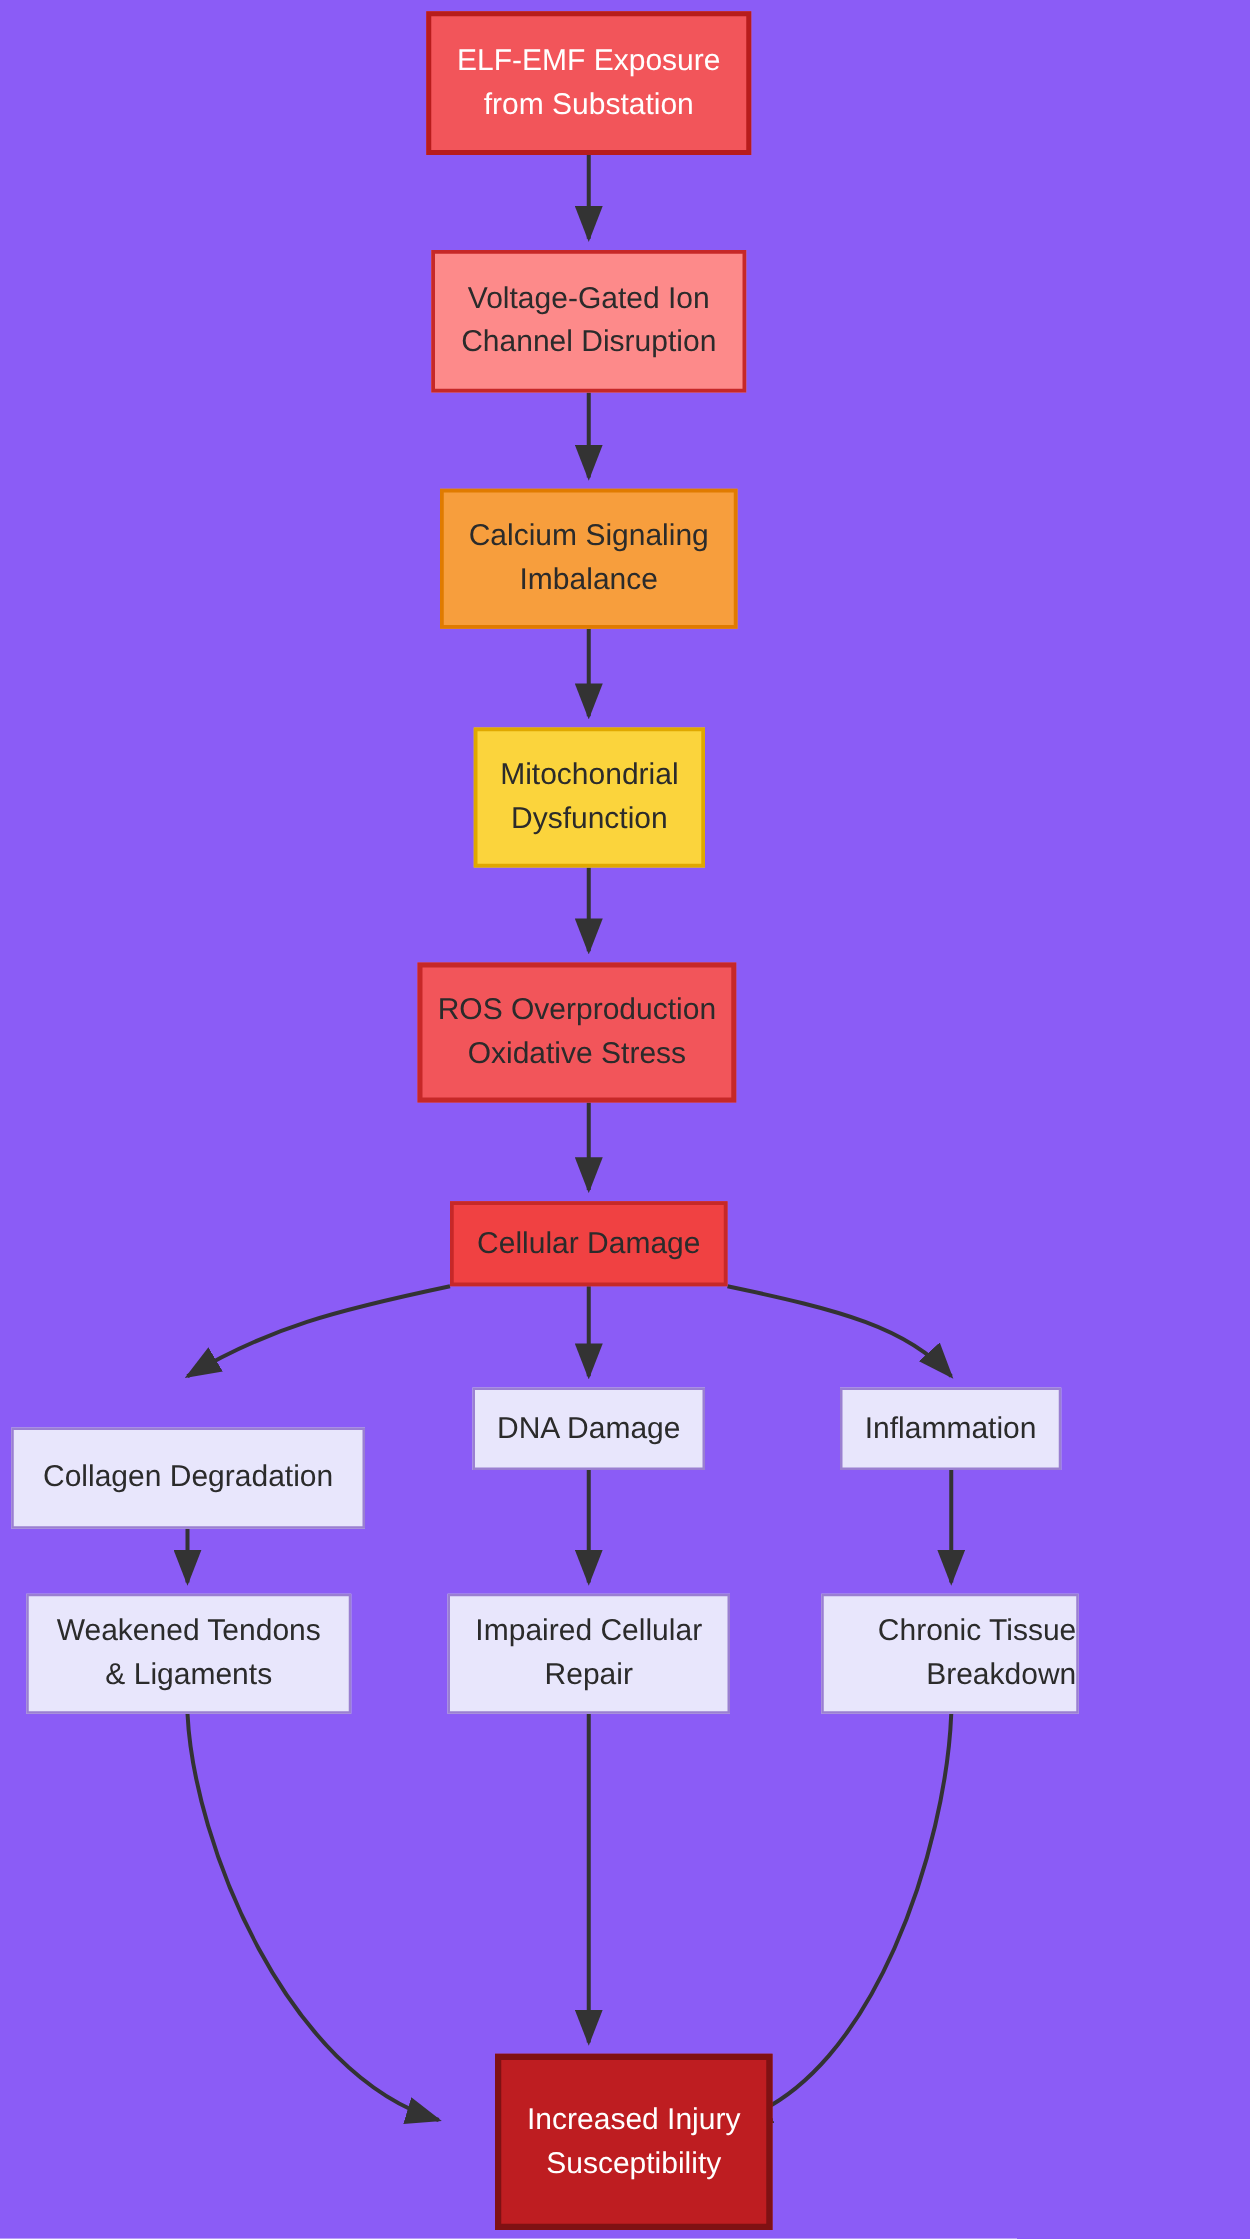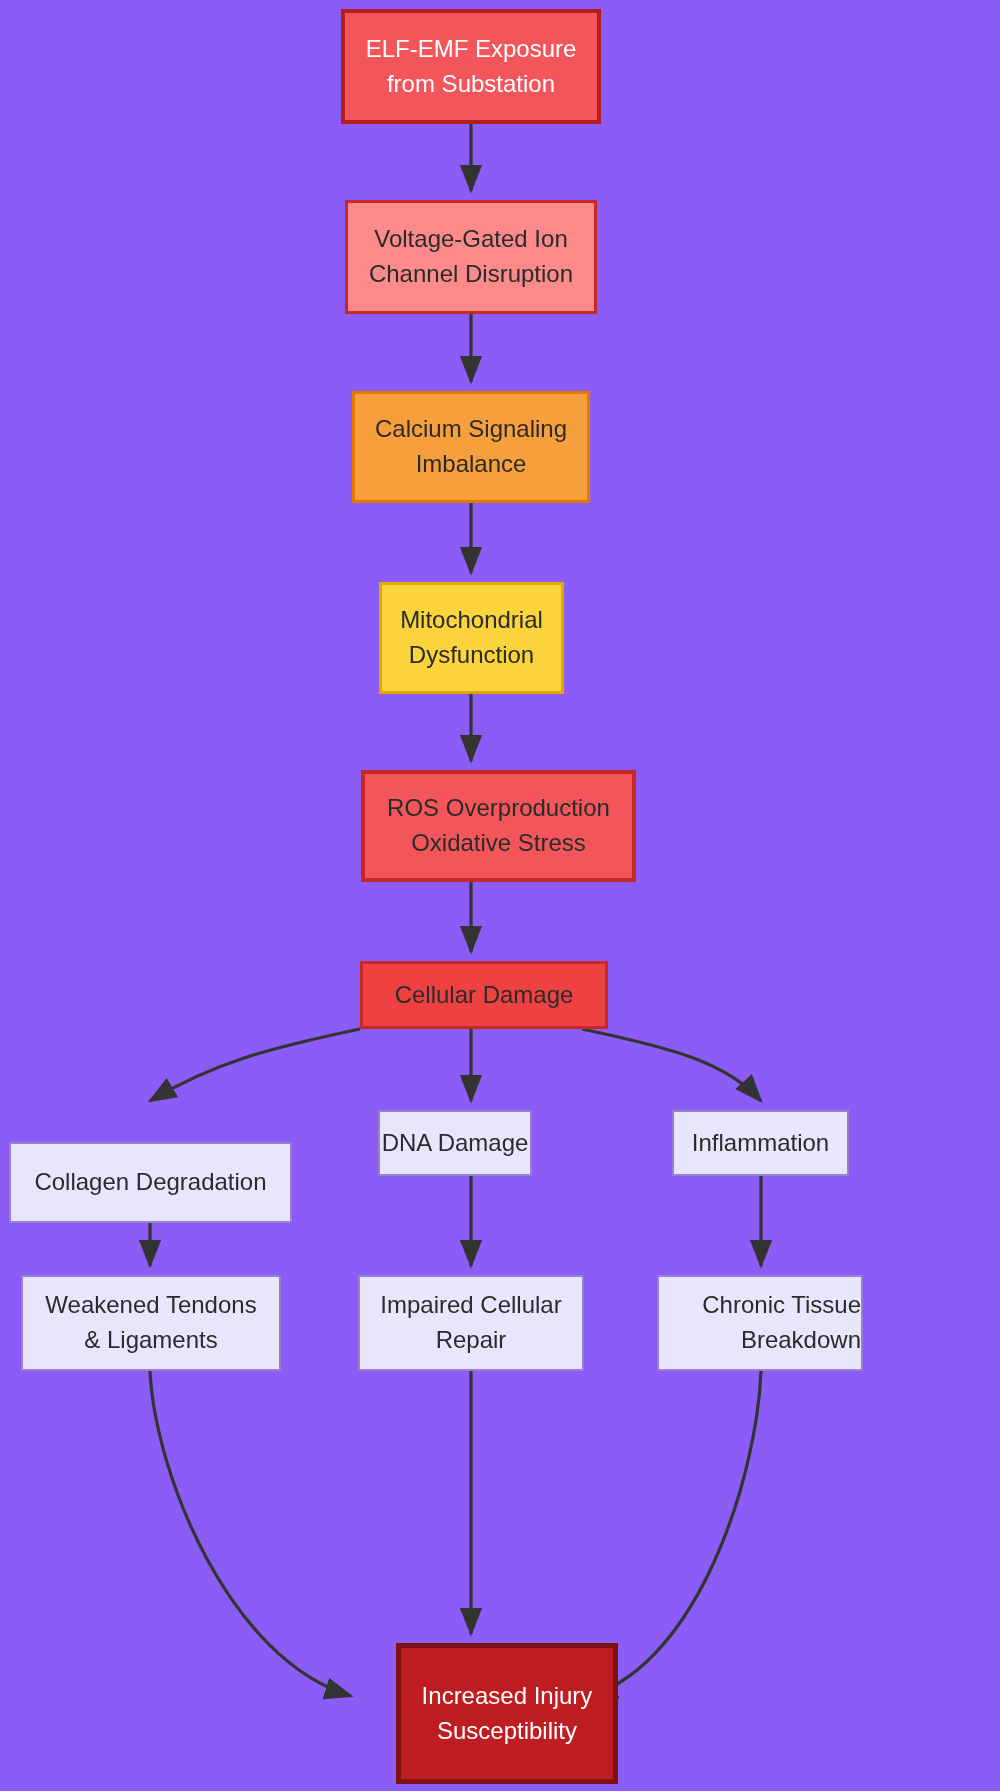--- a/index.html
+++ b/index.html
@@ -80,31 +80,31 @@
         <span class="line">Channel Disruption</span>
       </div>
       <div class="node" style="left: 352px; top: 391px; width: 238px; height: 112px; background: rgb(247, 158, 61); border: 3px solid rgb(224, 123, 0); color: rgb(43, 43, 43);">
         <span class="line">Calcium Signaling</span>
         <span class="line">Imbalance</span>
       </div>
       <div class="node" style="left: 379px; top: 582px; width: 185px; height: 112px; background: rgb(251, 212, 60); border: 3px solid rgb(224, 168, 0); color: rgb(43, 43, 43);">
         <span class="line">Mitochondrial</span>
         <span class="line">Dysfunction</span>
       </div>
-      <div class="node" style="left: 334px; top: 770px; width: 275px; height: 112px; background: rgb(242, 85, 90); border: 4px solid rgb(198, 40, 40); color: rgb(43, 43, 43); margin-left: 27px;">
+      <div class="node" style="left: 334px; top: 770px; width: 255px; height: 112px; background: rgb(242, 85, 90); border: 4px solid rgb(198, 40, 40); color: rgb(43, 43, 43);">
         <span class="line">ROS Overproduction</span>
         <span class="line">Oxidative Stress</span>
       </div>
-      <div class="node" style="left: 360px; top: 961px; width: 248px; height: 68px; background: rgb(240, 65, 66); border: 3px solid rgb(198, 40, 40); color: rgb(43, 43, 43);">
+      <div class="node" style="left: 360px; top: 961px; width: 222px; height: 68px; background: rgb(240, 65, 66); border: 3px solid rgb(198, 40, 40); color: rgb(43, 43, 43);">
         <span class="line">Cellular Damage</span>
       </div>
       <div class="node" style="left: 9px; top: 1110px; width: 283px; height: 81px; background: rgb(232, 230, 252); border: 2px solid rgb(154, 127, 209); color: rgb(43, 43, 43); margin-top: 32px;">
         <span class="line">Collagen Degradation</span>
       </div>
-      <div class="node" style="left: 378px; top: 1110px; width: 154px; height: 66px; background: rgb(232, 230, 252); border: 2px solid rgb(154, 127, 209); color: rgb(43, 43, 43);">
+      <div class="node" style="left: 378px; top: 1110px; width: 186px; height: 66px; background: rgb(232, 230, 252); border: 2px solid rgb(154, 127, 209); color: rgb(43, 43, 43);">
         <span class="line">DNA Damage</span>
       </div>
       <div class="node" style="left: 672px; top: 1110px; width: 177px; height: 66px; background: rgb(232, 230, 252); border: 2px solid rgb(154, 127, 209); color: rgb(43, 43, 43);">
         <span class="line">Inflammation</span>
       </div>
       <div class="node" style="left: 21px; top: 1275px; width: 260px; height: 96px; background: rgb(232, 230, 252); border: 2px solid rgb(154, 127, 209); color: rgb(43, 43, 43);">
         <span class="line">Weakened Tendons</span>
         <span class="line">&amp; Ligaments</span>
       </div>
       <div class="node" style="left: 358px; top: 1275px; width: 226px; height: 96px; background: rgb(232, 230, 252); border: 2px solid rgb(154, 127, 209); color: rgb(43, 43, 43);">

